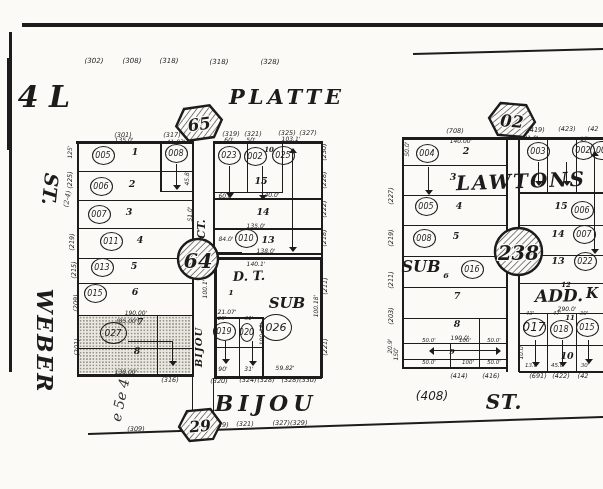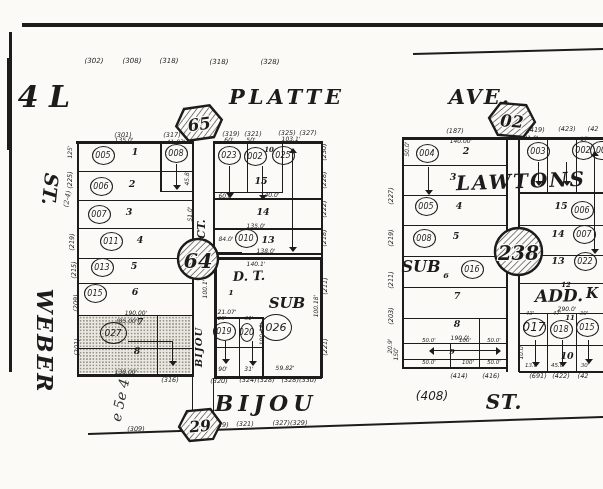--- a/index.html
+++ b/index.html
@@ -158,21 +158,20 @@
     <div class="pc" style="left: 571.5px; top: 140.5px; width: 23px; height: 19px; font-size: 8px;">002</div>
     <div class="pc" style="left: 589.5px; top: 140.5px; width: 23px; height: 19px; font-size: 8px;">00</div>
     <div class="pc" style="left: 570.5px; top: 200.5px; width: 23px; height: 19px; font-size: 8px;">006</div>
     <div class="pc" style="left: 572.5px; top: 224.5px; width: 23px; height: 19px; font-size: 8px;">007</div>
     <div class="pc" style="left: 573.5px; top: 251.5px; width: 23px; height: 19px; font-size: 8px;">022</div>
     <div class="pc" style="left: 522.5px; top: 317.5px; width: 23px; height: 19px; font-size: 12px;">017</div>
     <div class="pc" style="left: 549.5px; top: 319.5px; width: 23px; height: 19px; font-size: 8px;">018</div>
     <div class="pc" style="left: 575.5px; top: 317.5px; width: 23px; height: 19px; font-size: 8px;">015</div>
     <div class="lbl corner" style="left: 44px; top: 97px; font-size: 30px; transform: translate(-50%, -50%) rotate(0deg);">4 L</div>
     <div class="lbl street" style="left: 287px; top: 96px; font-size: 21px; letter-spacing: 4px; transform: translate(-50%, -50%) rotate(0deg);">PLATTE</div>
-    <div class="lbl street" style="left: 480px; top: 96px; font-size: 21px; letter-spacing: 2px; transform: translate(-50%, -50%) rotate(0deg);">AVE.</div>
     <div class="lbl street" style="left: 266px; top: 403px; font-size: 22px; letter-spacing: 5px; transform: translate(-50%, -50%) rotate(0deg);">BIJOU</div>
     <div class="lbl street" style="left: 504px; top: 402px; font-size: 20px; letter-spacing: 1px; transform: translate(-50%, -50%) rotate(0deg);">ST.</div>
     <div class="lbl street" style="left: 50px; top: 189px; font-size: 19px; transform: translate(-50%, -50%) rotate(96deg);">ST.</div>
     <div class="lbl street" style="left: 45px; top: 341px; font-size: 22px; letter-spacing: 2px; transform: translate(-50%, -50%) rotate(90deg);">WEBER</div>
     <div class="lbl street" style="left: 201px; top: 229px; font-size: 11px; transform: translate(-50%, -50%) rotate(-90deg);">CT.</div>
     <div class="lbl street" style="left: 199px; top: 347px; font-size: 10px; letter-spacing: 1px; transform: translate(-50%, -50%) rotate(-90deg);">BIJOU</div>
     <div class="lbl name" style="left: 521px; top: 181px; font-size: 20px; letter-spacing: 2px; transform: translate(-50%, -50%) rotate(-2deg);">LAWTONS</div>
     <div class="lbl name" style="left: 421px; top: 267px; font-size: 16px; transform: translate(-50%, -50%) rotate(0deg);">SUB</div>
     <div class="lbl name" style="left: 446px; top: 275px; font-size: 8px; transform: translate(-50%, -50%) rotate(0deg);">6</div>
     <div class="lbl name" style="left: 559px; top: 296px; font-size: 17px; transform: translate(-50%, -50%) rotate(-1deg);">ADD.</div>
@@ -211,21 +210,21 @@
     <div class="lbl addr" style="left: 132px; top: 61px; font-size: 7px; transform: translate(-50%, -50%) rotate(0deg);">(308)</div>
     <div class="lbl addr" style="left: 169px; top: 61px; font-size: 7px; transform: translate(-50%, -50%) rotate(0deg);">(318)</div>
     <div class="lbl addr" style="left: 219px; top: 62px; font-size: 7px; transform: translate(-50%, -50%) rotate(0deg);">(318)</div>
     <div class="lbl addr" style="left: 270px; top: 62px; font-size: 7px; transform: translate(-50%, -50%) rotate(0deg);">(328)</div>
     <div class="lbl addr" style="left: 123px; top: 135px; font-size: 6.5px; transform: translate(-50%, -50%) rotate(0deg);">(301)</div>
     <div class="lbl addr" style="left: 172px; top: 135px; font-size: 6.5px; transform: translate(-50%, -50%) rotate(0deg);">(317)</div>
     <div class="lbl addr" style="left: 231px; top: 134px; font-size: 6.5px; transform: translate(-50%, -50%) rotate(0deg);">(319)</div>
     <div class="lbl addr" style="left: 253px; top: 134px; font-size: 6.5px; transform: translate(-50%, -50%) rotate(0deg);">(321)</div>
     <div class="lbl addr" style="left: 287px; top: 133px; font-size: 6.5px; transform: translate(-50%, -50%) rotate(0deg);">(325)</div>
     <div class="lbl addr" style="left: 308px; top: 133px; font-size: 6.5px; transform: translate(-50%, -50%) rotate(0deg);">(327)</div>
-    <div class="lbl addr" style="left: 455px; top: 131px; font-size: 6.5px; transform: translate(-50%, -50%) rotate(0deg);">(187)</div>
+    <div class="lbl addr" style="left: 455px; top: 131px; font-size: 6.5px; transform: translate(-50%, -50%) rotate(0deg);">(708)</div>
     <div class="lbl addr" style="left: 536px; top: 130px; font-size: 6.5px; transform: translate(-50%, -50%) rotate(0deg);">(419)</div>
     <div class="lbl addr" style="left: 567px; top: 129px; font-size: 6.5px; transform: translate(-50%, -50%) rotate(0deg);">(423)</div>
     <div class="lbl addr" style="left: 593px; top: 129px; font-size: 6.5px; transform: translate(-50%, -50%) rotate(0deg);">(42</div>
     <div class="lbl addr" style="left: 70px; top: 180px; font-size: 6.5px; transform: translate(-50%, -50%) rotate(-90deg);">(225)</div>
     <div class="lbl addr" style="left: 72px; top: 242px; font-size: 6.5px; transform: translate(-50%, -50%) rotate(-90deg);">(219)</div>
     <div class="lbl addr" style="left: 74px; top: 270px; font-size: 6.5px; transform: translate(-50%, -50%) rotate(-90deg);">(215)</div>
     <div class="lbl addr" style="left: 76px; top: 303px; font-size: 6.5px; transform: translate(-50%, -50%) rotate(-90deg);">(209)</div>
     <div class="lbl addr" style="left: 77px; top: 347px; font-size: 6.5px; transform: translate(-50%, -50%) rotate(-90deg);">(201)</div>
     <div class="lbl addr" style="left: 324px; top: 152px; font-size: 6.5px; transform: translate(-50%, -50%) rotate(-90deg);">(230)</div>
     <div class="lbl addr" style="left: 324px; top: 180px; font-size: 6.5px; transform: translate(-50%, -50%) rotate(-90deg);">(228)</div>

